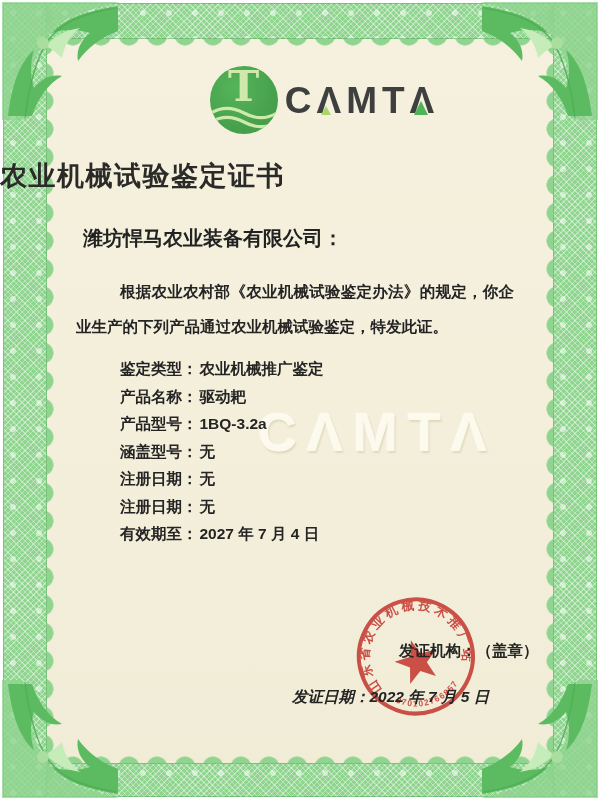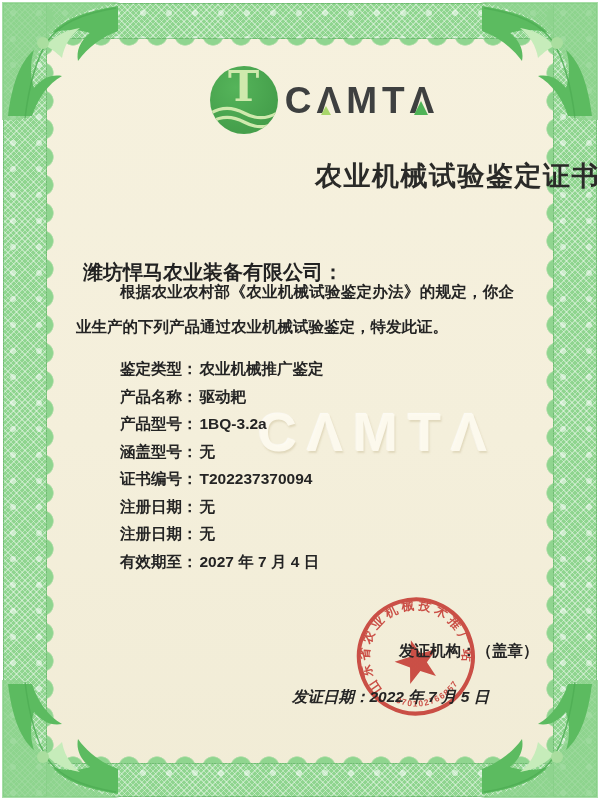--- a/index.html
+++ b/index.html
@@ -58,25 +58,25 @@
   .wordmark{display:flex;align-items:center;}
   .wm-l{position:relative;font-size:37px;line-height:37px;font-weight:800;
         letter-spacing:0;color:#3e4040;margin-right:5px;
         font-family:"Liberation Sans","DejaVu Sans",sans-serif;}
   .wm-l:last-child{margin-right:0;}
   .tri{position:absolute;width:0;height:0;border-style:solid;}
   .tri-small{left:5px;bottom:4px;border-width:0 5px 9px 5px;border-color:transparent transparent #a8d66a transparent;}
   .tri-big{left:4px;bottom:4px;border-width:0 7px 14px 7px;border-color:transparent transparent #4fb357 transparent;}
 
   
-  .title{position:absolute;left:0;right:0;top:158px;text-align:right;z-index:4;
+  .title{position:absolute;left:0;right:0;top:158px;text-align:left;z-index:4;
          font-family:"Liberation Serif","DejaVu Serif",serif;font-weight:bold;
          font-size:27px;letter-spacing:1.5px;color:#2a2a28;}
   .addressee{position:absolute;left:83px;top:225px;z-index:4;
-             font-size:20px;font-weight:bold;color:#222;margin-top:34px;}
+             font-size:20px;font-weight:bold;color:#222;}
   .body-par{position:absolute;left:76px;top:274px;width:438px;z-index:4;
             font-size:15.5px;line-height:35px;font-weight:bold;color:#242424;
             text-indent:44px;text-align:justify;}
   .fields{position:absolute;left:120px;top:355px;z-index:4;}
   .frow{height:27.5px;line-height:27.5px;font-size:15.5px;font-weight:bold;color:#242424;white-space:nowrap;}
   .fvalue{margin-left:2px;}
   .issuer-line{position:absolute;left:363px;top:641px;z-index:5;
                font-size:15.5px;font-weight:bold;color:#242424;white-space:nowrap;padding-left:36px;}
   .date-line{position:absolute;left:292px;top:687px;z-index:5;
              font-size:15.5px;font-weight:bold;color:#242424;white-space:nowrap;font-style:italic;}
@@ -155,21 +155,20 @@
 
   <div class="addressee">潍坊悍马农业装备有限公司：</div>
 
   <div class="body-par">根据农业农村部《农业机械试验鉴定办法》的规定，你企业生产的下列产品通过农业机械试验鉴定，特发此证。</div>
 
   <div class="fields">
     <div class="frow"><span class="flabel">鉴定类型：</span><span class="fvalue">农业机械推广鉴定</span></div>
     <div class="frow"><span class="flabel">产品名称：</span><span class="fvalue">驱动耙</span></div>
     <div class="frow"><span class="flabel">产品型号：</span><span class="fvalue">1BQ-3.2a</span></div>
     <div class="frow"><span class="flabel">涵盖型号：</span><span class="fvalue">无</span></div>
-    <div class="frow"><span class="flabel">证书编号：</span><span class="fvalue">T202237370094</span></div>
     <div class="frow"><span class="flabel">注册日期：</span><span class="fvalue">无</span></div>
     <div class="frow"><span class="flabel">注册日期：</span><span class="fvalue">无</span></div>
     <div class="frow"><span class="flabel">有效期至：</span><span class="fvalue">2027 年 7 月 4 日</span></div>
   </div>
 
   <svg class="stamp" viewBox="0 0 140 140">
     <circle cx="69" cy="66" r="57" fill="none" stroke="#cf3d3a" stroke-width="4"></circle>
     <polygon points="69,49 74.4,64.6 90.9,64.9 77.8,74.8 82.5,90.6 69,81.2 55.5,90.6 60.2,74.8 47.1,64.9 63.6,64.6" fill="#cf3d3a"></polygon>
     <defs>
       <path id="arcTop" d="M27,87 A47,47 0 1 1 111,87" fill="none"></path>

